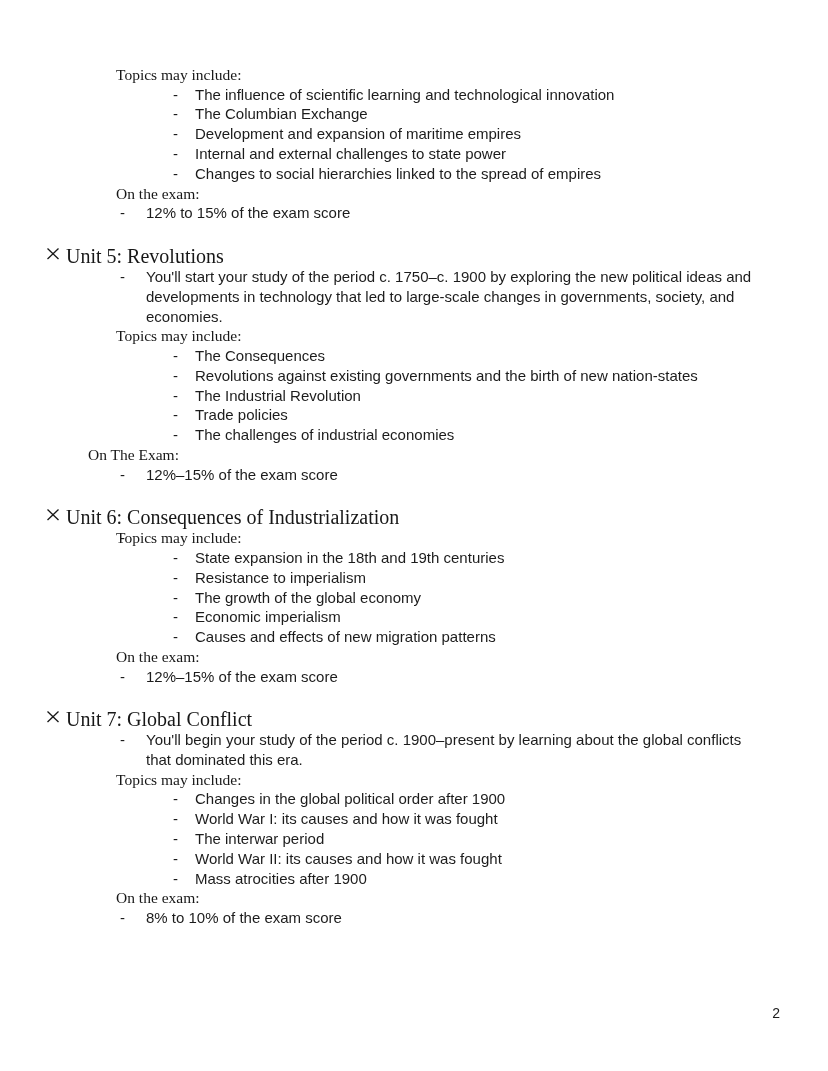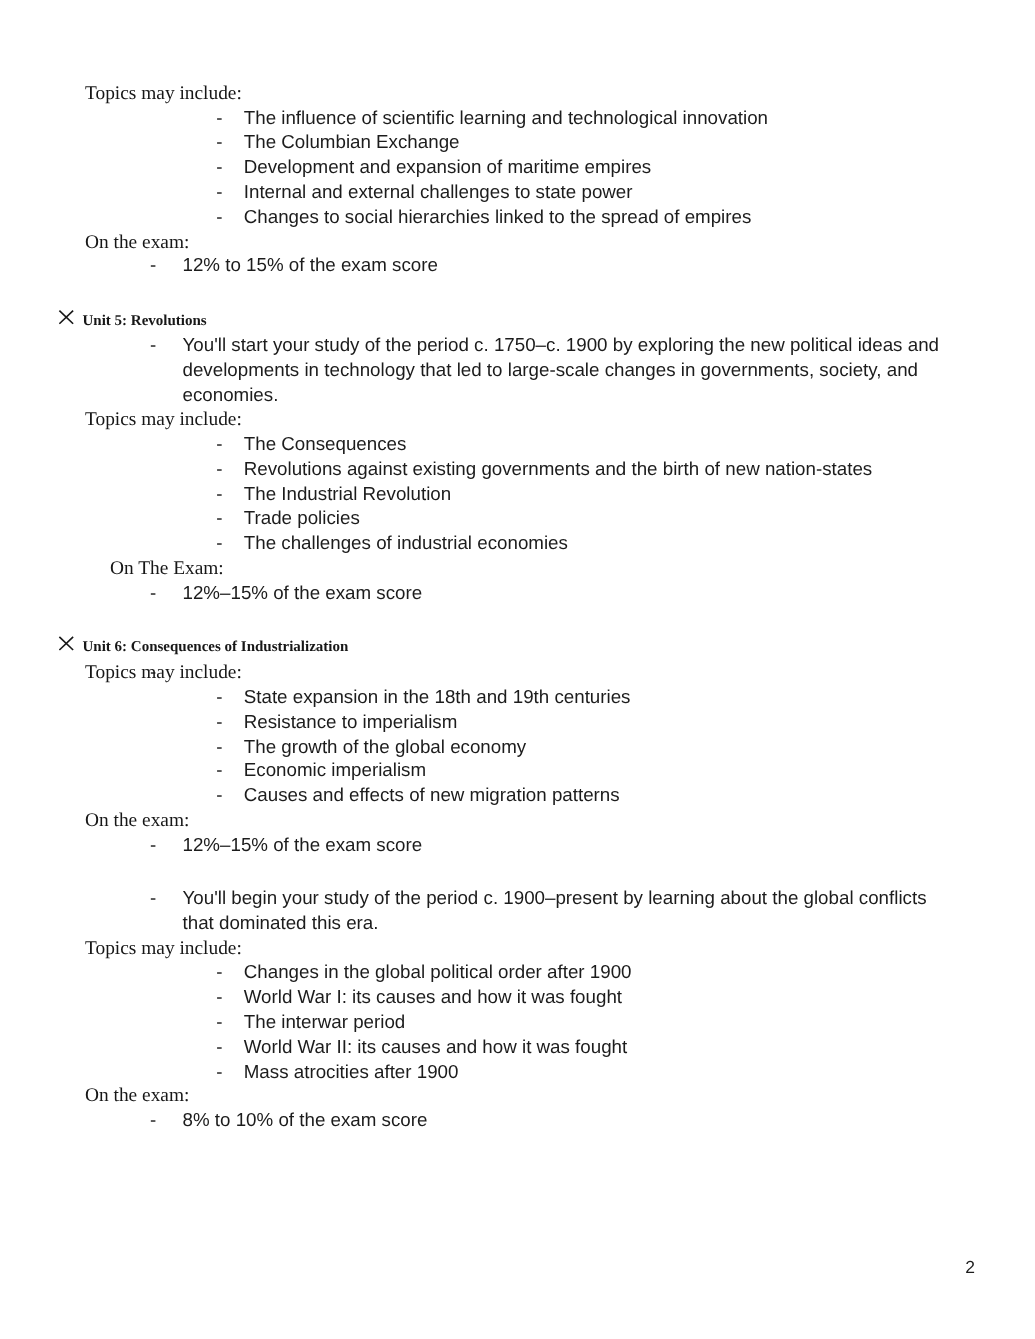--- a/index.html
+++ b/index.html
@@ -24,22 +24,22 @@
     height: 1071px;
     background: #ffffff;
   }
 
   
   .unit-heading {
     position: relative;
     margin: 0;
     padding: 0 15px 0 47px;
     font-family: "Liberation Serif", "DejaVu Serif", serif;
-    font-size: 12px;
-    font-weight: bold;
+    font-size: 20px;
+    font-weight: normal;
     line-height: 21px;
     color: #171717;
     white-space: nowrap;
   }
   .unit-heading .cross-icon {
     position: absolute;
     left: 46px;
     top: 0;
     width: 14px;
     height: 21px;
@@ -94,21 +94,21 @@
   }
 
   
   .label-serif {
     margin: 0;
     font-family: "Liberation Serif", "DejaVu Serif", serif;
     font-size: 15.5px;
     line-height: 19.6px;
     color: #171717;
   }
-  .label-indent-146 { padding-left: 68px; }
+  .label-indent-146 { padding-left: 116px; }
   .label-indent-88  { padding-left: 88px; }
 
   
   .unit-block { margin: 0; }
   .spacer-unit { height: 23px; }
 
   .content {
     position: absolute;
     left: 0;
     top: 65px;
@@ -172,20 +172,26 @@
         <div class="bullet-sub"><span class="dash">-</span><span>State expansion in the 18th and 19th centuries</span></div>
         <div class="bullet-sub"><span class="dash">-</span><span>Resistance to imperialism</span></div>
         <div class="bullet-sub"><span class="dash">-</span><span>The growth of the global economy</span></div>
         <div class="bullet-sub"><span class="dash">-</span><span>Economic imperialism</span></div>
         <div class="bullet-sub"><span class="dash">-</span><span>Causes and effects of new migration patterns</span></div>
         <div class="label-serif label-indent-146">On the exam:</div>
         <div class="bullet-main"><span class="dash">-</span><span>12%–15% of the exam score</span></div>
       </div>
       <div class="spacer-unit"></div>
       <div class="unit-block">
+        <div class="unit-heading"><span class="cross-icon">
+            <svg viewBox="0 0 14 14" width="14" height="14" aria-hidden="true">
+              <line x1="1.5" y1="2.5" x2="12.5" y2="13" stroke="#171717" stroke-width="1.3"></line>
+              <line x1="12.5" y1="2.5" x2="1.5" y2="13" stroke="#171717" stroke-width="1.3"></line>
+            </svg>
+          </span><span class="unit-title">Unit 7: Global Conflict</span></div>
         <div class="bullet-main"><span class="dash">-</span><span>You'll begin your study of the period c. 1900–present by learning about the global conflicts that dominated this era.</span></div>
         <div class="label-serif label-indent-146">Topics may include:</div>
         <div class="bullet-sub"><span class="dash">-</span><span>Changes in the global political order after 1900</span></div>
         <div class="bullet-sub"><span class="dash">-</span><span>World War I: its causes and how it was fought</span></div>
         <div class="bullet-sub"><span class="dash">-</span><span>The interwar period</span></div>
         <div class="bullet-sub"><span class="dash">-</span><span>World War II: its causes and how it was fought</span></div>
         <div class="bullet-sub"><span class="dash">-</span><span>Mass atrocities after 1900</span></div>
         <div class="label-serif label-indent-146">On the exam:</div>
         <div class="bullet-main"><span class="dash">-</span><span>8% to 10% of the exam score</span></div>
       </div>

